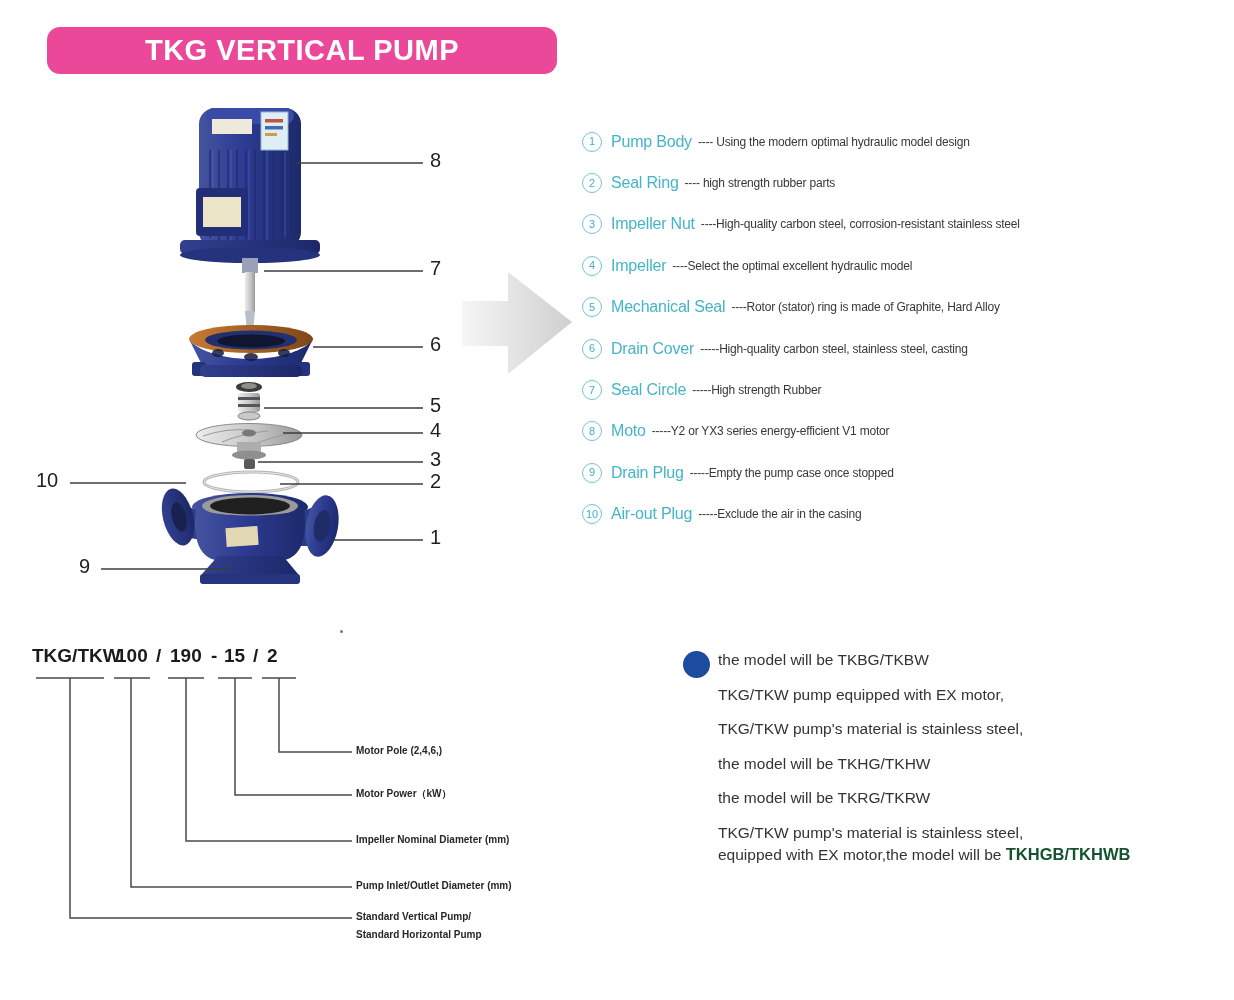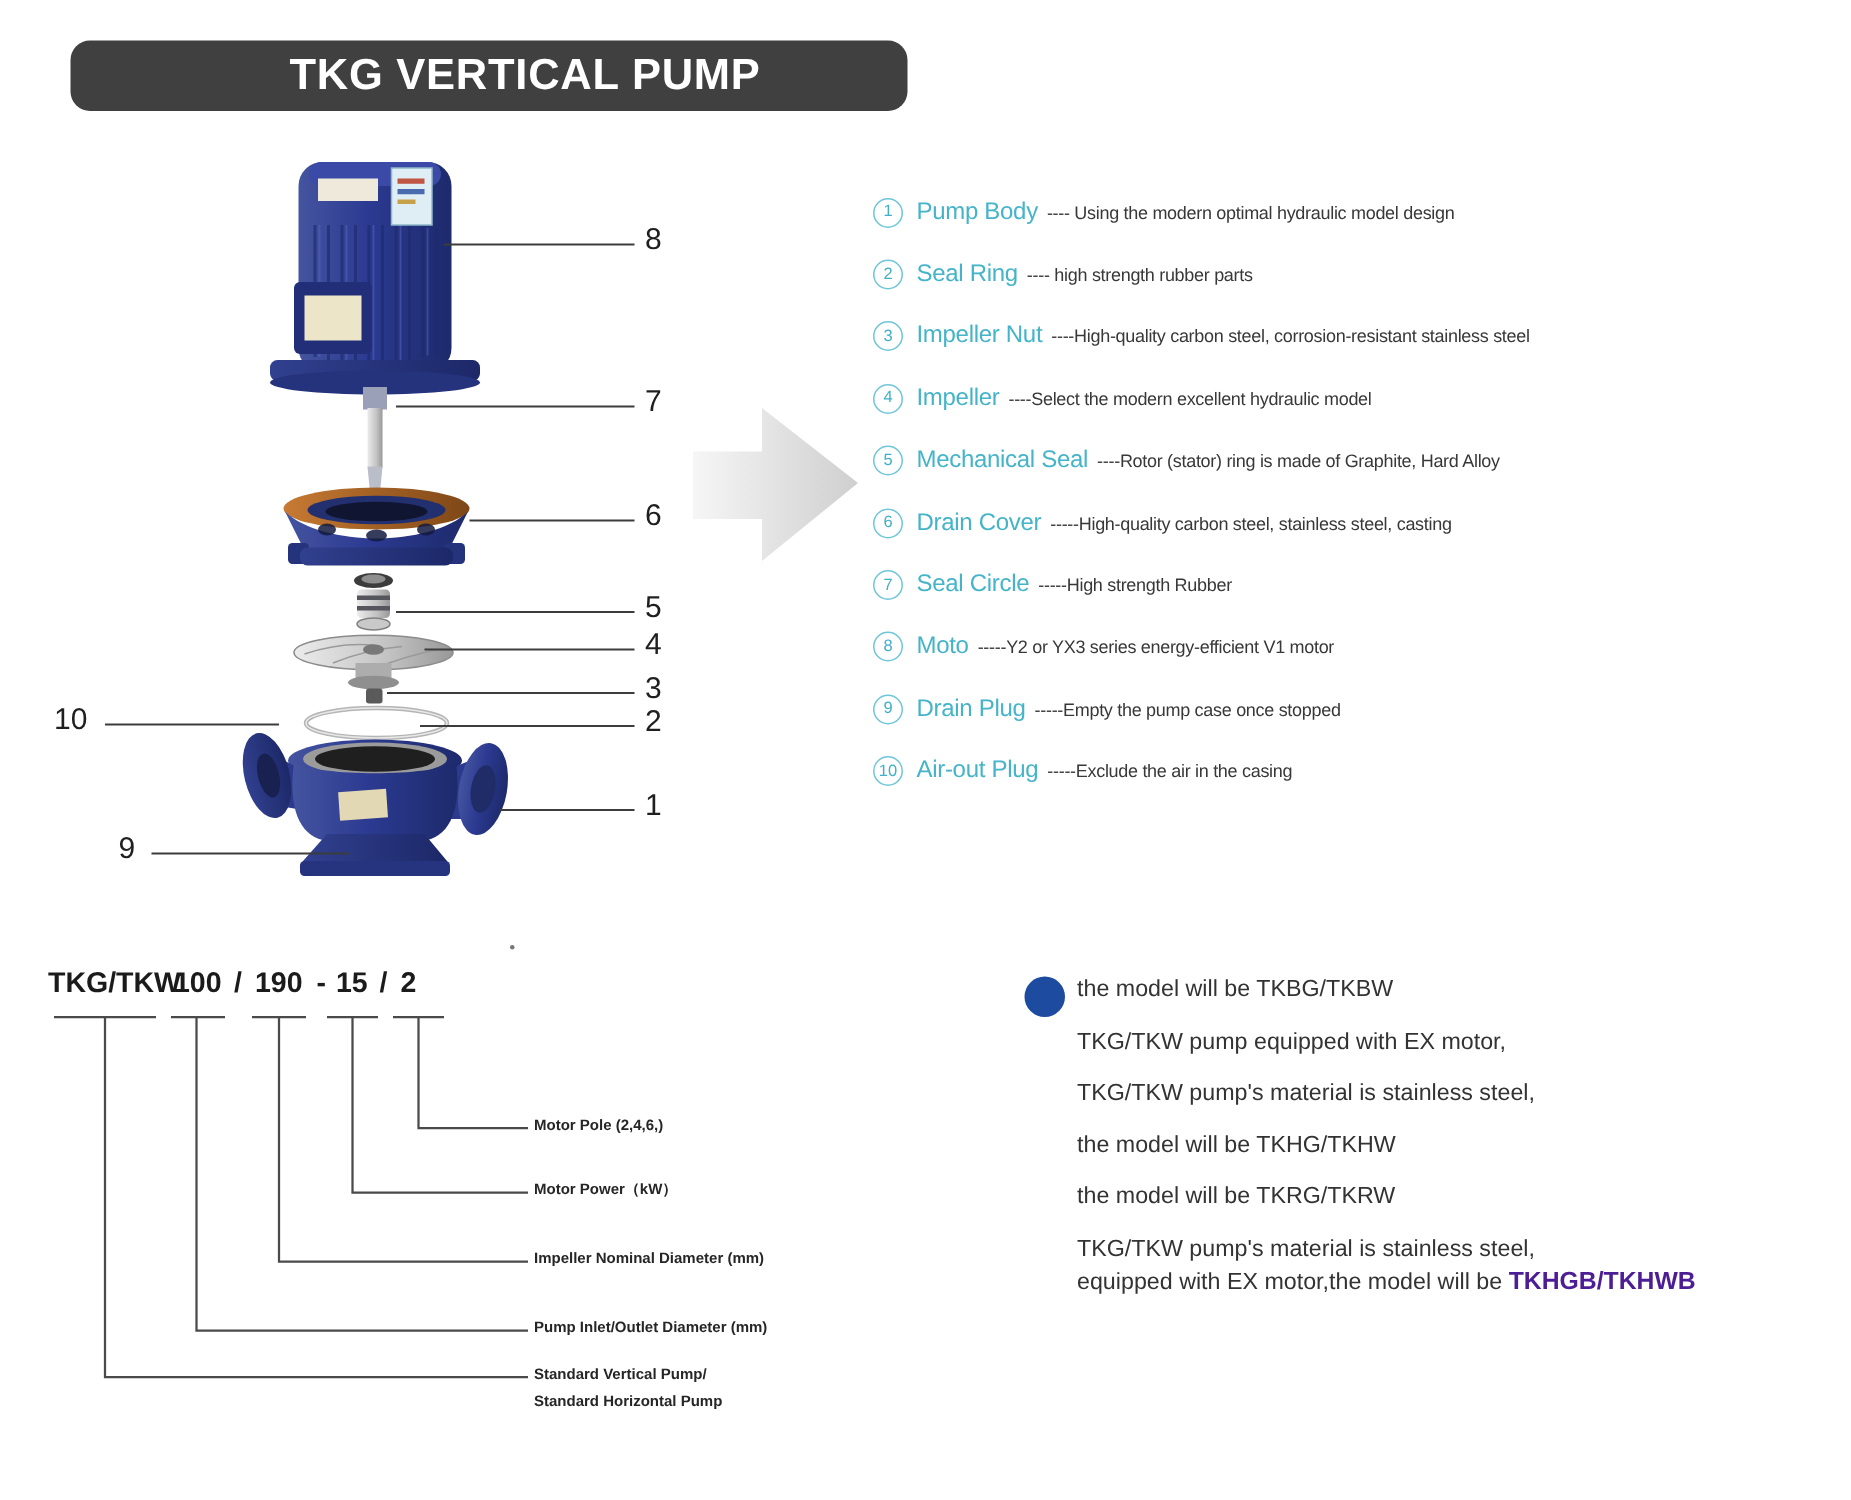--- a/index.html
+++ b/index.html
@@ -6,22 +6,22 @@
   html,body{margin:0;padding:0;background:#fff;}
   .page{
     position:relative;width:1234px;height:1000px;background:#ffffff;
     font-family:"Liberation Sans","DejaVu Sans",sans-serif;overflow:hidden;
   }
   .art{position:absolute;left:0;top:0;width:1234px;height:1000px;}
 
   
   .banner{
     position:absolute;left:47px;top:27px;width:510px;height:47px;
-    background:#404040;border-radius:13px;
-    display:flex;align-items:center;justify-content:center;padding-left:48px;
+    background:#ec4899;border-radius:13px;
+    display:flex;align-items:center;justify-content:center;
   }
   .banner span{
     color:#ffffff;font-size:29px;font-weight:700;letter-spacing:.5px;
   }
 
   
   .co{
     position:absolute;color:#1f1f1f;font-size:20px;font-weight:500;line-height:1;
   }
 
@@ -41,21 +41,21 @@
   .lbl{position:absolute;left:356px;font-size:10px;font-weight:600;color:#262626;line-height:1.35;white-space:pre;}
 
   
   .bullet{
     position:absolute;left:683px;top:651px;width:27px;height:27px;border-radius:50%;
     background:#1d4ba0;
   }
   .notes{position:absolute;left:718px;top:650px;width:480px;}
   .note-line{height:34.5px;font-size:15.5px;color:#333;white-space:pre;}
   .note-line.tight{height:22px;}
-  .note-line b{font-weight:700;font-size:16.5px;color:#4c1d95;}
+  .note-line b{font-weight:700;font-size:16.5px;color:#14532d;}
 
   .stray-dot{position:absolute;left:340px;top:630px;width:3px;height:3px;border-radius:50%;background:#777;}
 </style>
 </head>
 <body>
 
 <div class="page">
 
   <svg class="art" viewBox="0 0 1234 1000" xmlns="http://www.w3.org/2000/svg">
     <defs>
@@ -233,21 +233,21 @@
       <span class="pdesc">---- high strength rubber parts</span>
     </div>
     <div class="plist-row">
       <span class="circ">3</span>
       <span class="pname">Impeller Nut</span>
       <span class="pdesc">----High-quality carbon steel, corrosion-resistant stainless steel</span>
     </div>
     <div class="plist-row">
       <span class="circ">4</span>
       <span class="pname">Impeller</span>
-      <span class="pdesc">----Select the modern excellent hydraulic model</span>
+      <span class="pdesc">----Select the optimal excellent hydraulic model</span>
     </div>
     <div class="plist-row">
       <span class="circ">5</span>
       <span class="pname">Mechanical Seal</span>
       <span class="pdesc">----Rotor (stator) ring is made of Graphite, Hard Alloy</span>
     </div>
     <div class="plist-row">
       <span class="circ">6</span>
       <span class="pname">Drain Cover</span>
       <span class="pdesc">-----High-quality carbon steel, stainless steel, casting</span>

